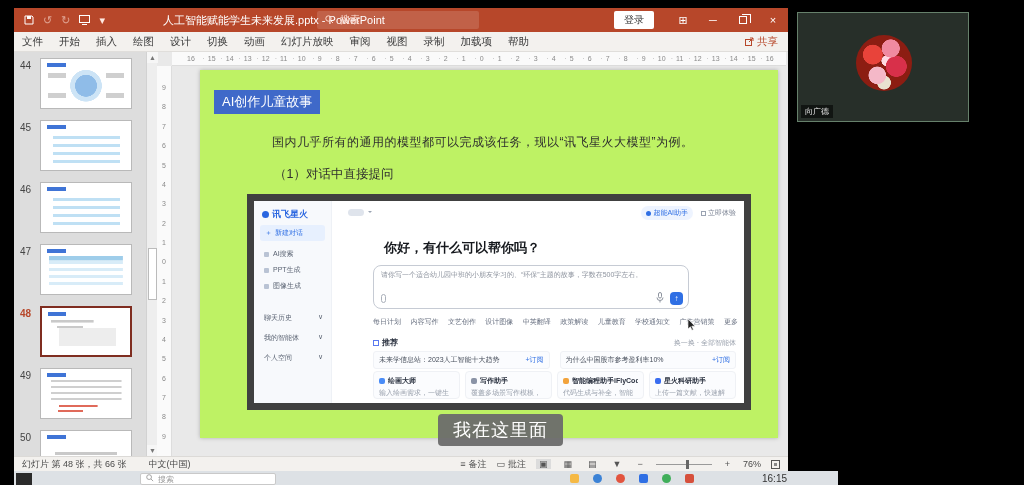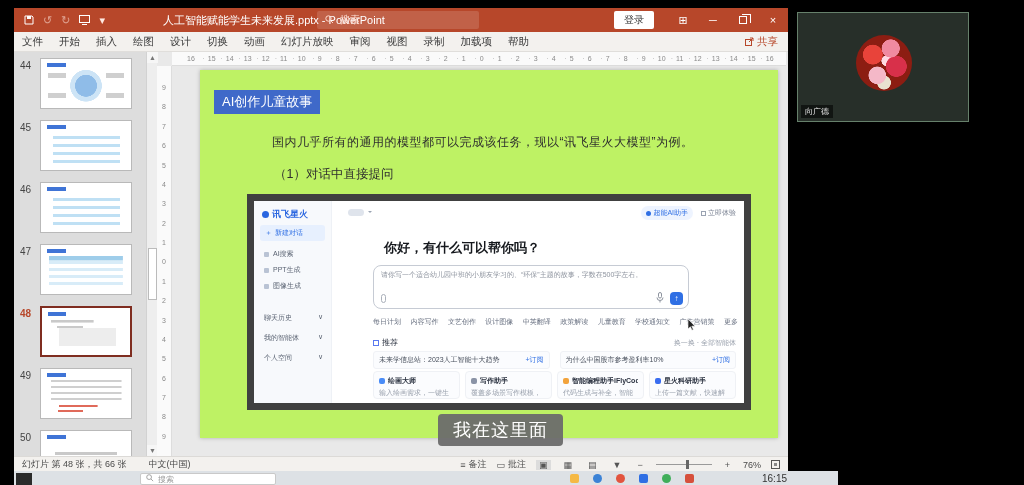--- a/index.html
+++ b/index.html
@@ -96,36 +96,36 @@
   .sp-try i{width:5px;height:5px;border:1px solid #9aa3b2;display:inline-block;}
   .sp-greet{position:absolute;left:52px;top:38px;font-size:13px;font-weight:bold;color:#15181d;}
   .sp-input{position:absolute;left:41px;top:64px;width:316px;height:44px;border:1.3px solid #c6cbd4;border-radius:8px;background:#fff;}
   .sp-prompt{position:absolute;left:7px;right:7px;top:4px;color:#8d939e;white-space:nowrap;overflow:hidden;}
   .sp-clip{position:absolute;left:7px;bottom:5px;width:5px;height:9px;border:1px solid #aab0ba;border-radius:3px;}
   .sp-mic{position:absolute;right:24px;bottom:4px;}
   .sp-send{position:absolute;right:5px;bottom:3px;width:13px;height:13px;border-radius:4px;background:#2f6fe4;color:#fff;font-size:8px;line-height:13px;text-align:center;}
   .sp-chips{position:absolute;left:41px;right:6px;top:116px;display:flex;justify-content:space-between;color:#687080;}
   .sp-cursor{position:absolute;left:355px;top:118px;}
   .sp-recohead{position:absolute;left:41px;right:8px;top:136px;display:flex;justify-content:space-between;align-items:center;}
-  .sp-reco-l{display:flex;align-items:center;gap:3px;color:#2b3240;font-size:8px;font-weight:normal;}
+  .sp-reco-l{display:flex;align-items:center;gap:3px;color:#2b3240;font-size:8px;font-weight:bold;}
   .sp-reco-l i{width:6px;height:6px;border:1px solid #5a79f0;display:inline-block;}
   .sp-reco-r{color:#9aa1ad;}
   .sp-recrow{position:absolute;left:41px;right:8px;top:150px;display:flex;gap:10px;}
   .sp-rec{flex:1;display:flex;justify-content:space-between;align-items:center;background:#fbfcfe;border:1px solid #f0f2f6;border-radius:3px;padding:3px 5px;}
   .sp-rec .t{color:#474e5b;white-space:nowrap;overflow:hidden;max-width:82%;}
   .sp-rec .a{color:#2f6fe4;}
   .sp-cards{position:absolute;left:41px;right:8px;top:170px;bottom:4px;display:flex;gap:5px;}
   .sp-card{flex:1;background:#fbfcfe;border:1px solid #eff1f5;border-radius:4px;padding:4px 5px;overflow:hidden;}
   .sp-card .head{display:flex;align-items:center;gap:3px;font-weight:bold;color:#2b3240;white-space:nowrap;overflow:hidden;}
   .sp-card .head i{width:6px;height:6px;border-radius:2px;display:inline-block;flex:none;}
   .sp-card .desc{margin-top:2px;color:#9aa1ad;line-height:1.35;max-height:20px;overflow:hidden;}
   .ic1{background:#4a8cf7;} .ic2{background:#8a93a6;} .ic3{background:#f2a33c;} .ic4{background:#3a6df0;}
 
   
-  .statusbar{position:absolute;left:0;right:0;bottom:0;height:15px;background:#f3f1ee;border-top:1px solid #dcdad7;display:flex;align-items:flex-end;font-size:9px;color:#4a4a4a;padding:0 8px;}
+  .statusbar{position:absolute;left:0;right:0;bottom:0;height:15px;background:#f3f1ee;border-top:1px solid #dcdad7;display:flex;align-items:center;font-size:9px;color:#4a4a4a;padding:0 8px;}
   .sb-left{display:flex;gap:22px;}
   .sb-right{margin-left:auto;display:flex;align-items:center;gap:10px;}
   .sb-ico{display:flex;align-items:center;gap:3px;}
   .view-ico{font-size:9px;color:#555;padding:0 3px;}
   .view-ico.active{background:#dcdcdc;}
   .zoom-track{position:relative;width:56px;height:1px;background:#9a9a9a;}
   .zoom-knob{position:absolute;left:30px;top:-4px;width:3px;height:9px;background:#666;}
   .fit-ico{width:9px;height:9px;border:1px solid #555;position:relative;}
   .fit-ico::after{content:'';position:absolute;inset:2px;background:#888;}
 

